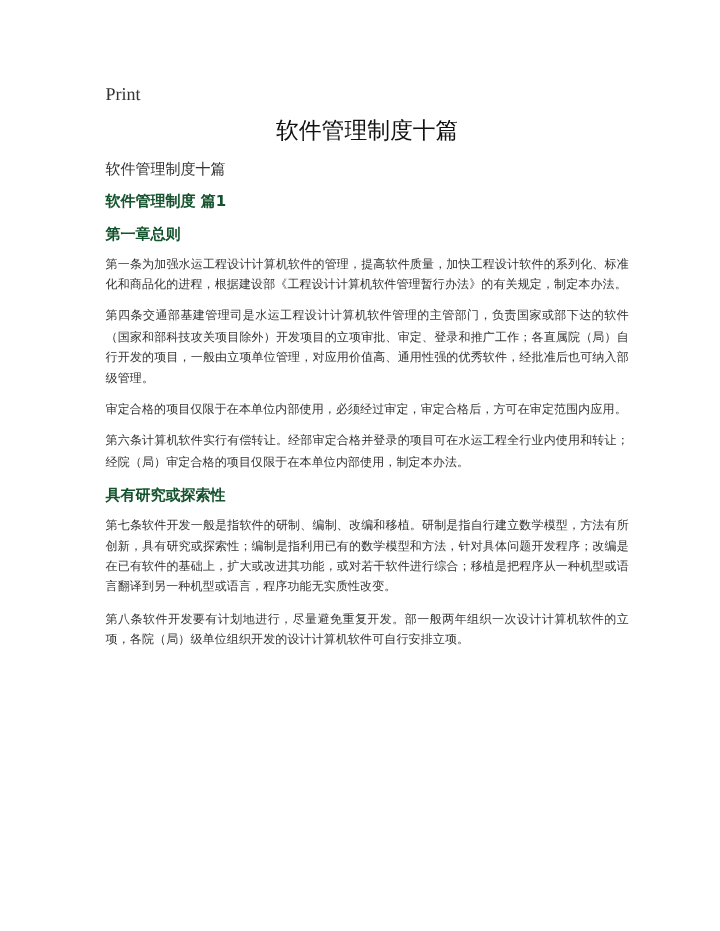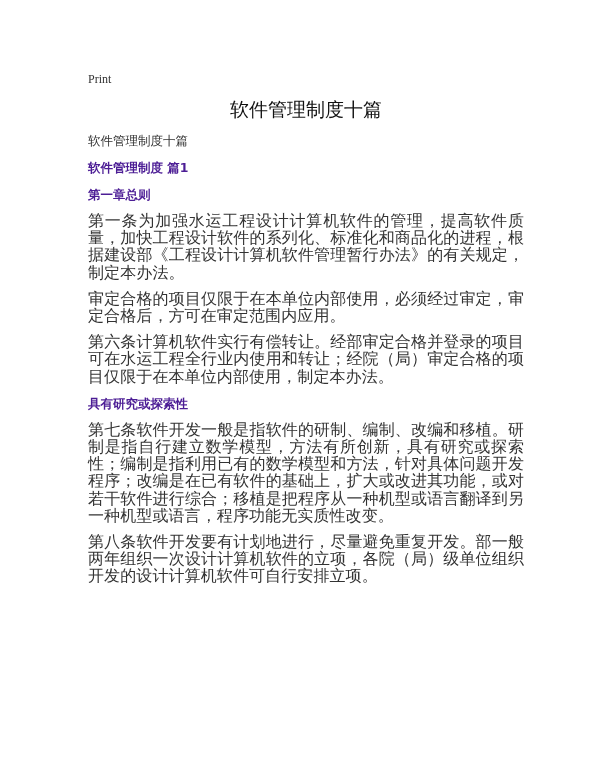--- a/index.html
+++ b/index.html
@@ -1,34 +1,35 @@
 <!DOCTYPE html>
 <html><head>
 <meta charset="utf-8">
 <style>
   html, body { margin: 0; padding: 0; background: #ffffff; }
   body { width: 600px; height: 776px; overflow: hidden; position: relative;
          font-family: "DejaVu Sans", "Liberation Sans", sans-serif; color: #222; }
   .page { position: absolute; left: 88px; top: 70px; width: 436px; }
-  .print { font-family: "Liberation Serif", "DejaVu Serif", serif; font-size: 12px; color: #333; margin: 0; height: 18px; line-height: 18px; }
+  .print { font-family: "Liberation Serif", "DejaVu Serif", serif; font-size: 15px; color: #333; margin: 0; height: 18px; line-height: 18px; }
   .title { text-align: center; font-size: 19px; font-weight: normal; margin: 8px 0 0 0; line-height: 26px; color: #111; }
   .sub { font-size: 12.5px; margin: 10px 0 0 0; line-height: 17px; color: #333; }
-  .h { font-size: 12.5px; font-weight: bold; margin: 10px 0 0 0; line-height: 17px; color: #4c1d95; }
-  .p { font-size: 16px; margin: 9px 0 0 0; line-height: 17.2px; color: #333; text-align: justify; letter-spacing: 0.1px; }
+  .h { font-size: 12.5px; font-weight: bold; margin: 10px 0 0 0; line-height: 17px; color: #14532d; }
+  .p { font-size: 10px; margin: 9px 0 0 0; line-height: 17.2px; color: #333; text-align: justify; letter-spacing: 0.1px; }
 </style>
 </head>
 <body>
 
 <div class="page">
   <div class="print">Print</div>
   <h1 class="title">软件管理制度十篇</h1>
   <div class="sub">软件管理制度十篇</div>
   <div class="h">软件管理制度 篇1</div>
 
   <div class="h">第一章总则</div>
   <p class="p">第一条为加强水运工程设计计算机软件的管理，提高软件质量，加快工程设计软件的系列化、标准化和商品化的进程，根据建设部《工程设计计算机软件管理暂行办法》的有关规定，制定本办法。</p>
+  <p class="p">第四条交通部基建管理司是水运工程设计计算机软件管理的主管部门，负责国家或部下达的软件（国家和部科技攻关项目除外）开发项目的立项审批、审定、登录和推广工作；各直属院（局）自行开发的项目，一般由立项单位管理，对应用价值高、通用性强的优秀软件，经批准后也可纳入部级管理。</p>
   <p class="p">审定合格的项目仅限于在本单位内部使用，必须经过审定，审定合格后，方可在审定范围内应用。</p>
   <p class="p">第六条计算机软件实行有偿转让。经部审定合格并登录的项目可在水运工程全行业内使用和转让；经院（局）审定合格的项目仅限于在本单位内部使用，制定本办法。</p>
 
   <div class="h">具有研究或探索性</div>
   <p class="p">第七条软件开发一般是指软件的研制、编制、改编和移植。研制是指自行建立数学模型，方法有所创新，具有研究或探索性；编制是指利用已有的数学模型和方法，针对具体问题开发程序；改编是在已有软件的基础上，扩大或改进其功能，或对若干软件进行综合；移植是把程序从一种机型或语言翻译到另一种机型或语言，程序功能无实质性改变。</p>
   <p class="p">第八条软件开发要有计划地进行，尽量避免重复开发。部一般两年组织一次设计计算机软件的立项，各院（局）级单位组织开发的设计计算机软件可自行安排立项。</p>
 </div>
 
 </body></html>

